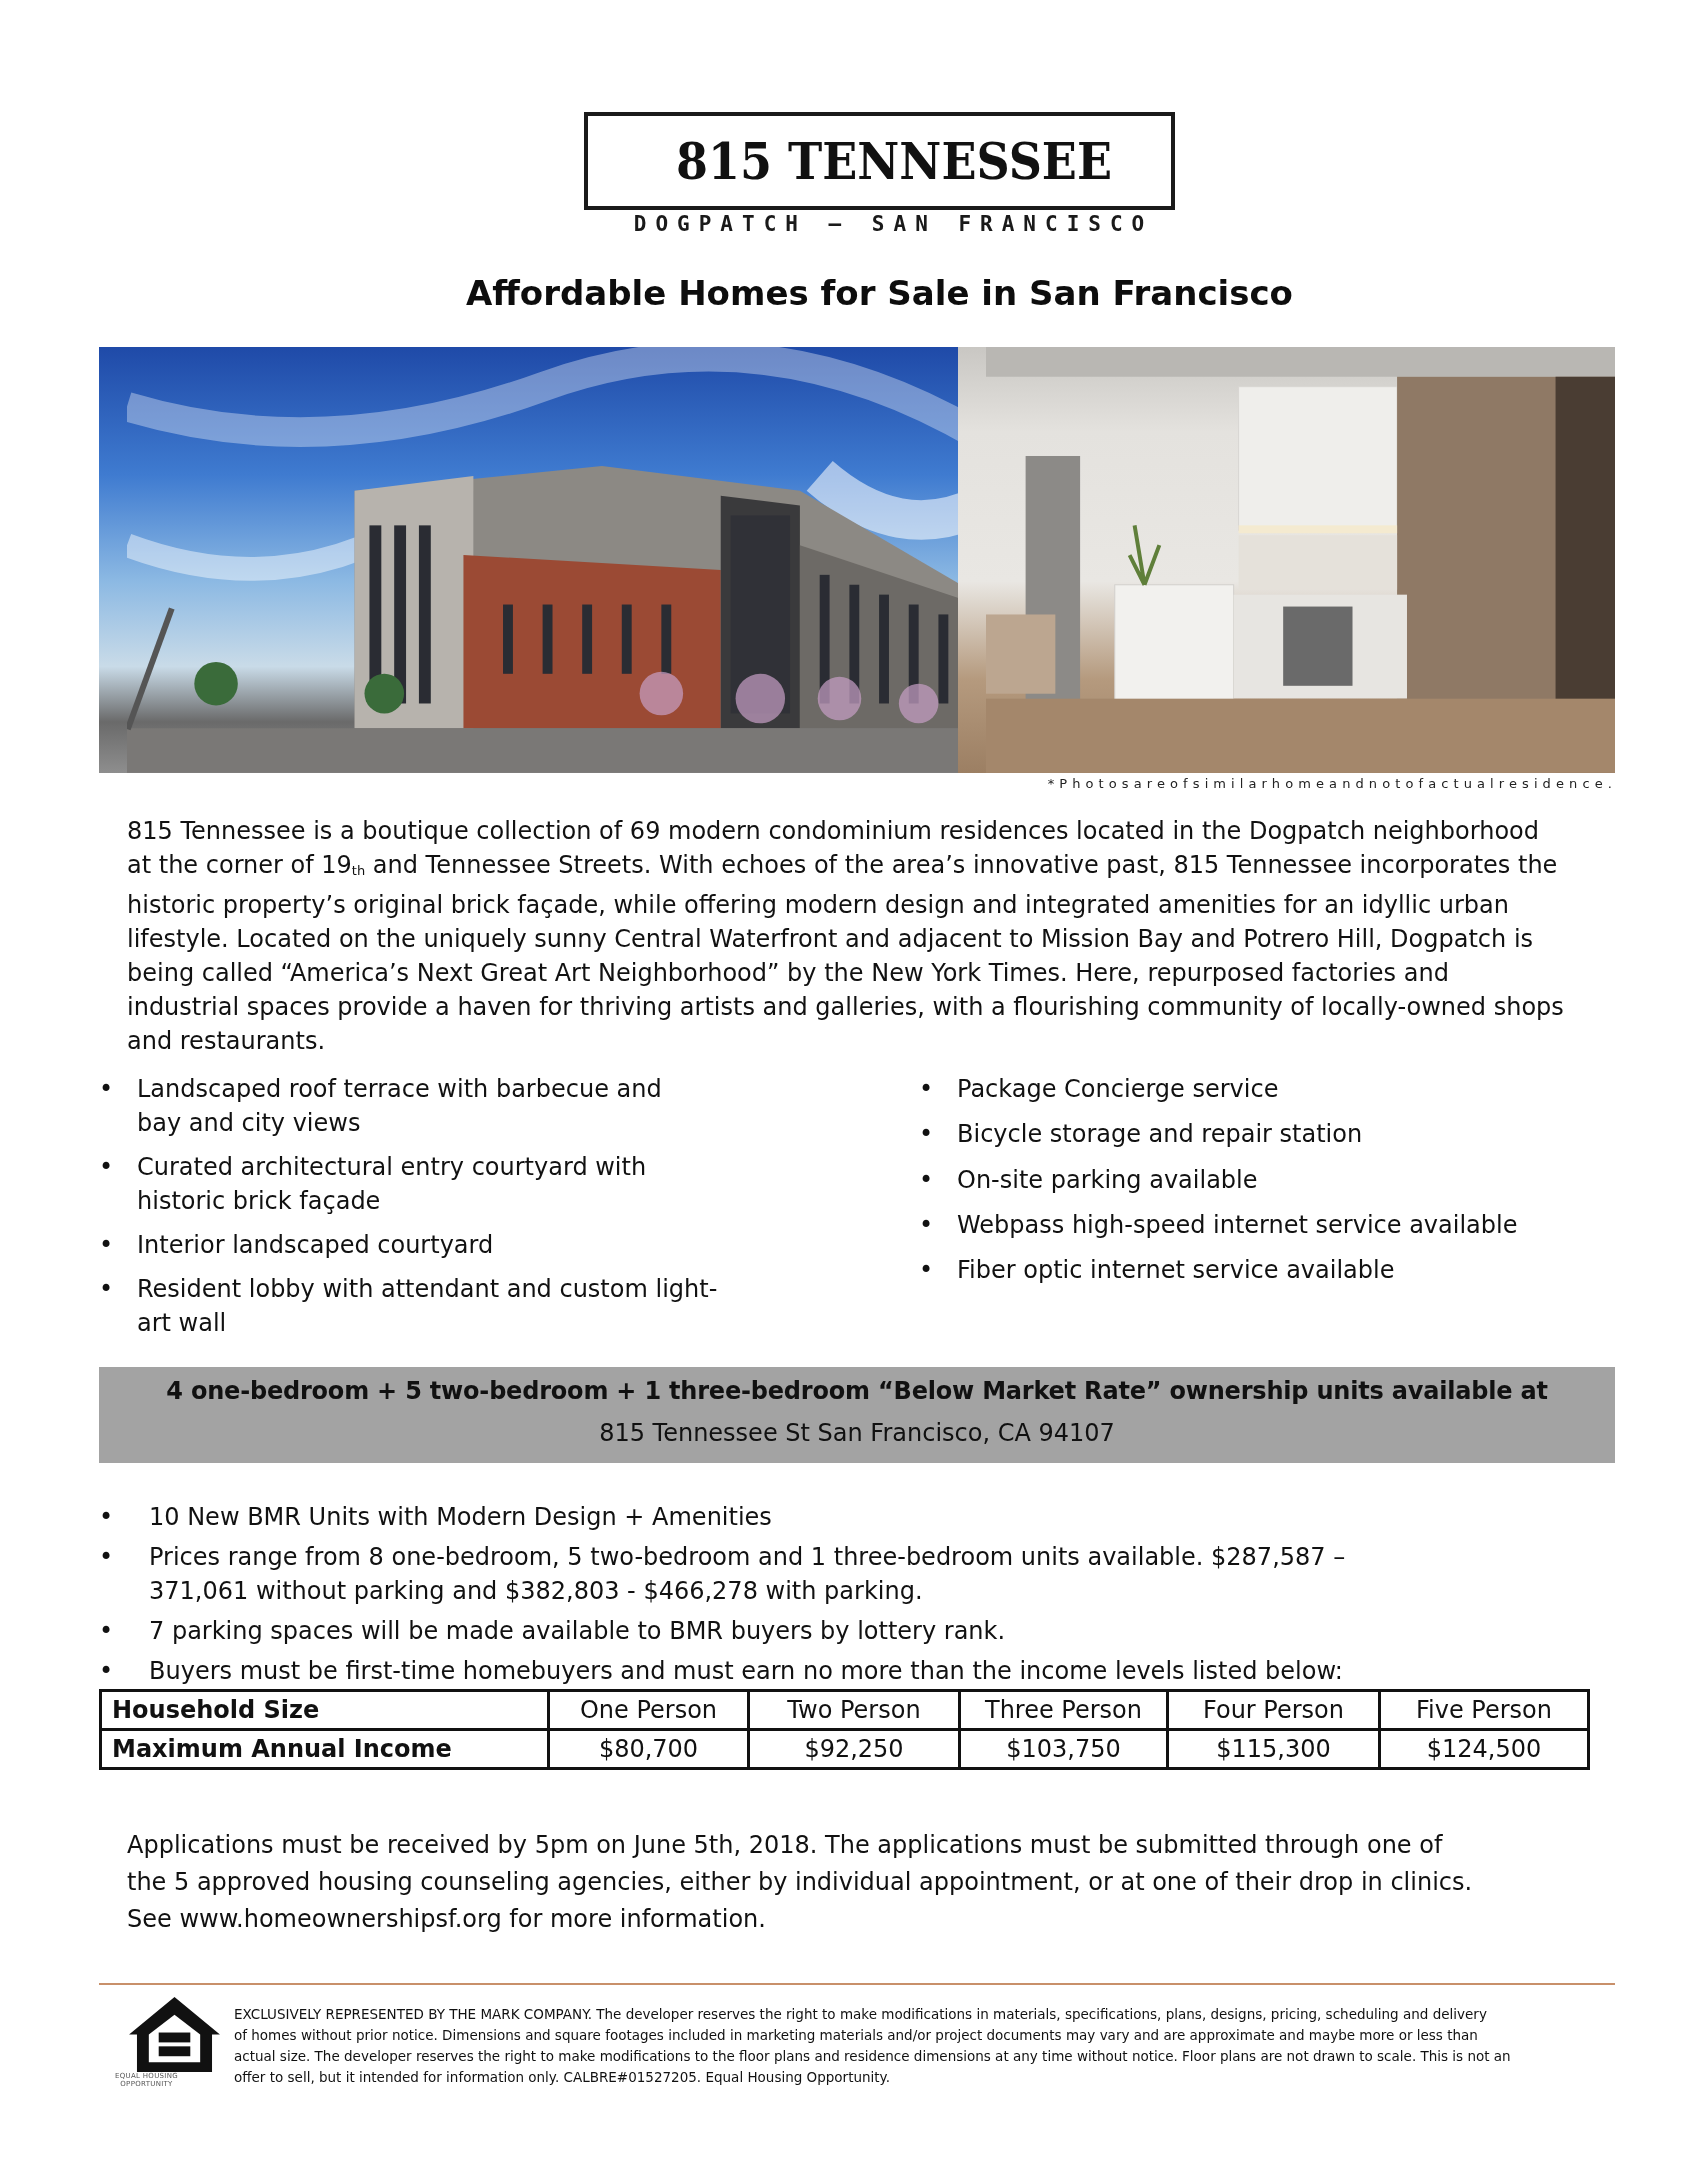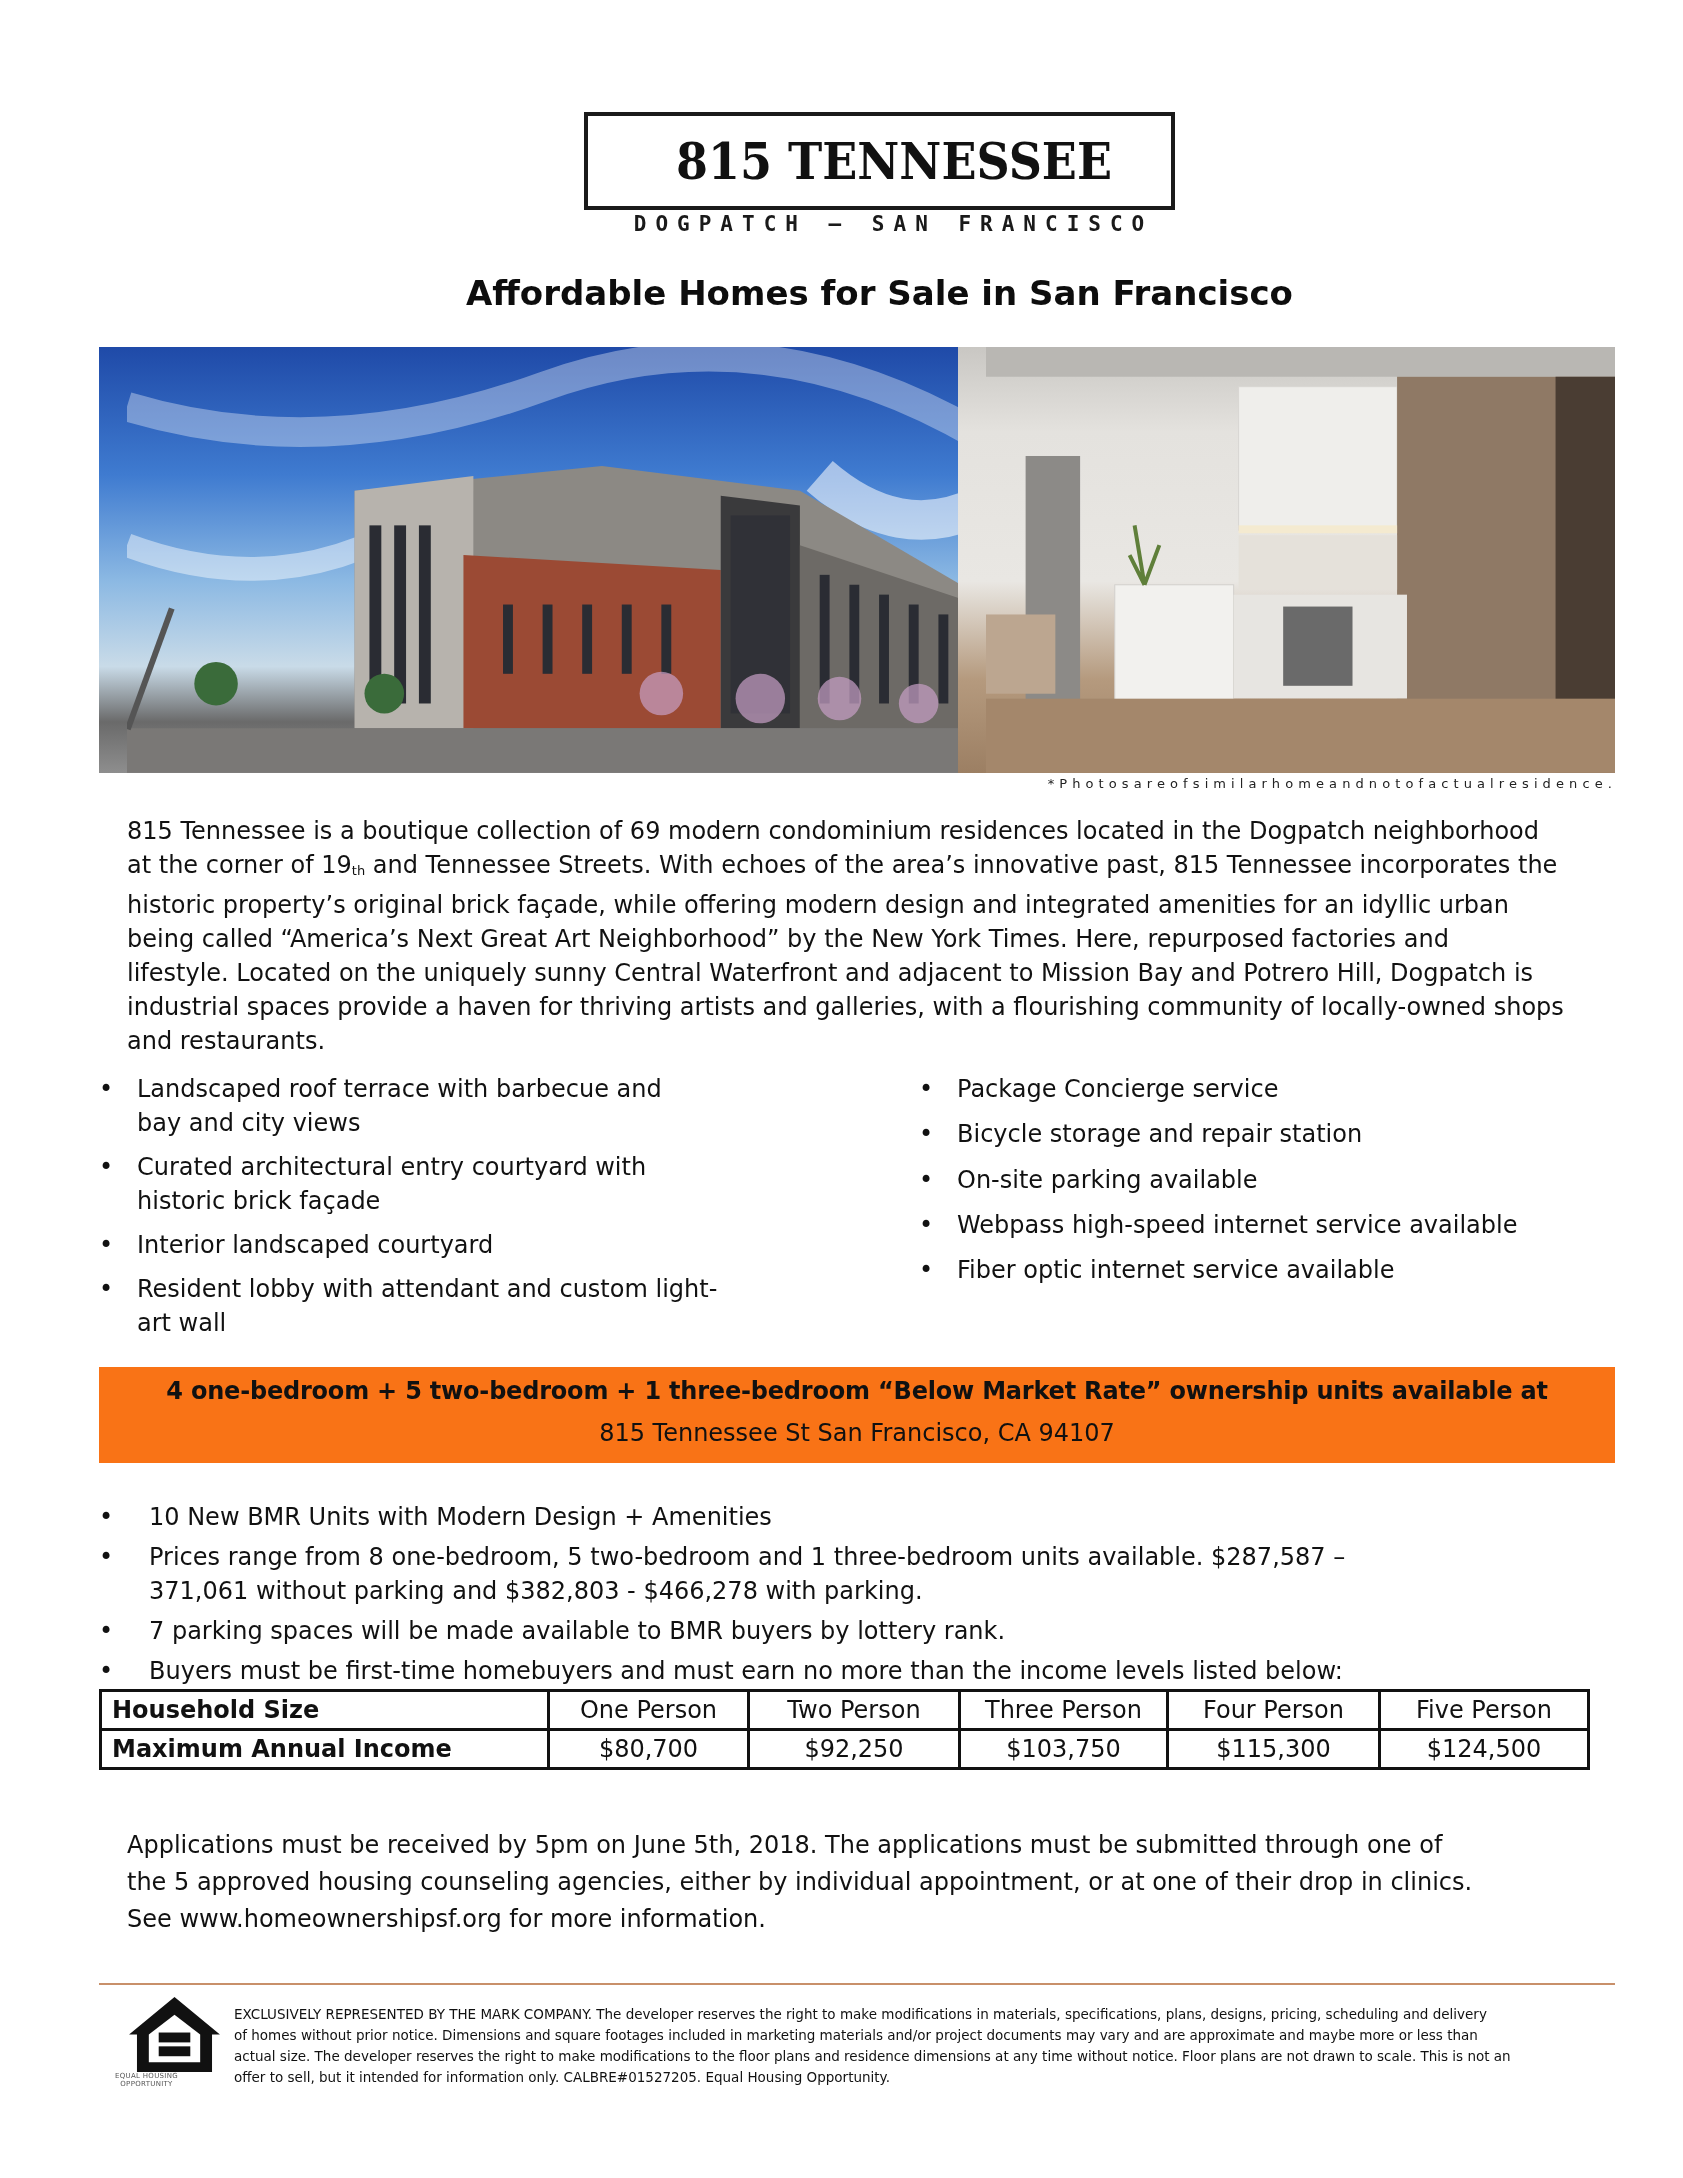--- a/index.html
+++ b/index.html
@@ -29,21 +29,21 @@
     
     .list { margin: 0; padding: 0; list-style: none; font-size: 24px; color: #111; }
     .list li { position: relative; padding-left: 38px; }
     .list li .bullet { position: absolute; left: 0; top: 0; }
     .list-left { left: 99px; top: 1072px; width: 693px; line-height: 34px; }
     .list-left li { margin-bottom: 10px; }
     .list-right { left: 919px; top: 1072px; width: 693px; line-height: 34px; }
     .list-right li { margin-bottom: 11.3px; }
 
     
-    .banner { left: 99px; top: 1367px; width: 1488px; height: 96px; background: #f97316; text-align: center; }
+    .banner { left: 99px; top: 1367px; width: 1488px; height: 96px; background: #a3a3a3; text-align: center; }
     .banner-line1 { position: absolute; left: 0; top: 10px; width: 100%; font-weight: bold; font-size: 24px; color: #111; white-space: nowrap; letter-spacing: -0.2px; }
     .banner-line2 { position: absolute; left: 0; top: 52px; width: 100%; font-size: 24px; color: #111; white-space: nowrap; }
 
     
     .bmr { left: 99px; top: 1500px; width: 1485px; line-height: 34px; }
     .bmr li { padding-left: 50px; margin-bottom: 6px; }
     .bmr li.tight { margin-bottom: 4px; }
 
     
     .income-table { left: 99px; top: 1689px; width: 1488px; border-collapse: collapse; font-size: 24px; color: #111; table-layout: fixed; }
@@ -129,22 +129,22 @@
     <rect x="0" y="355" width="635" height="75" fill="#a4876b"></rect>
     <rect x="0" y="270" width="70" height="80" fill="#bca690"></rect>
   </svg>
 </div>
 <div class="abs caption">*Photosareofsimilarhomeandnotofactualresidence.</div>
 
 <div class="abs intro">
   <p>815 Tennessee is a boutique collection of 69 modern condominium residences located in the Dogpatch neighborhood</p>
   <p><span>at the corner of 19</span><sub>th</sub><span> and Tennessee Streets. With echoes of the area’s innovative past, 815 Tennessee incorporates the</span></p>
   <p>historic property’s original brick façade, while offering modern design and integrated amenities for an idyllic urban</p>
+  <p>lifestyle. Located on the uniquely sunny Central Waterfront and adjacent to Mission Bay and Potrero Hill, Dogpatch is</p>
   <p>being called “America’s Next Great Art Neighborhood” by the New York Times. Here, repurposed factories and</p>
-  <p>lifestyle. Located on the uniquely sunny Central Waterfront and adjacent to Mission Bay and Potrero Hill, Dogpatch is</p>
   <p>industrial spaces provide a haven for thriving artists and galleries, with a flourishing community of locally-owned shops</p>
   <p>and restaurants.</p>
 </div>
 
 <ul class="abs list list-left">
   <li><span class="bullet">•</span><span>Landscaped roof terrace with barbecue and</span><br><span>bay and city views</span></li>
   <li><span class="bullet">•</span><span>Curated architectural entry courtyard with</span><br><span>historic brick façade</span></li>
   <li><span class="bullet">•</span><span>Interior landscaped courtyard</span></li>
   <li><span class="bullet">•</span><span>Resident lobby with attendant and custom light-</span><br><span>art wall</span></li>
 </ul>

